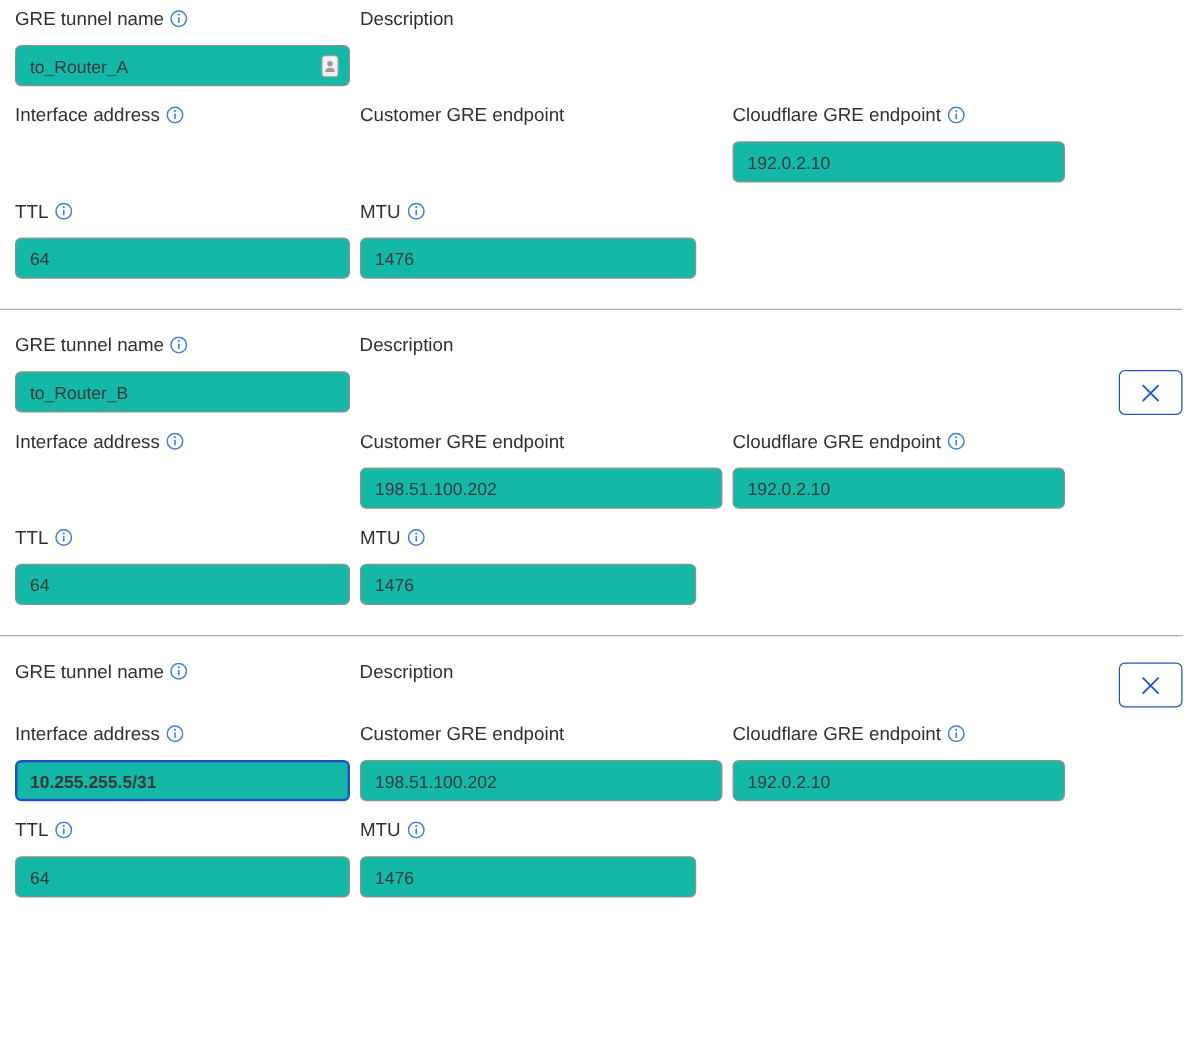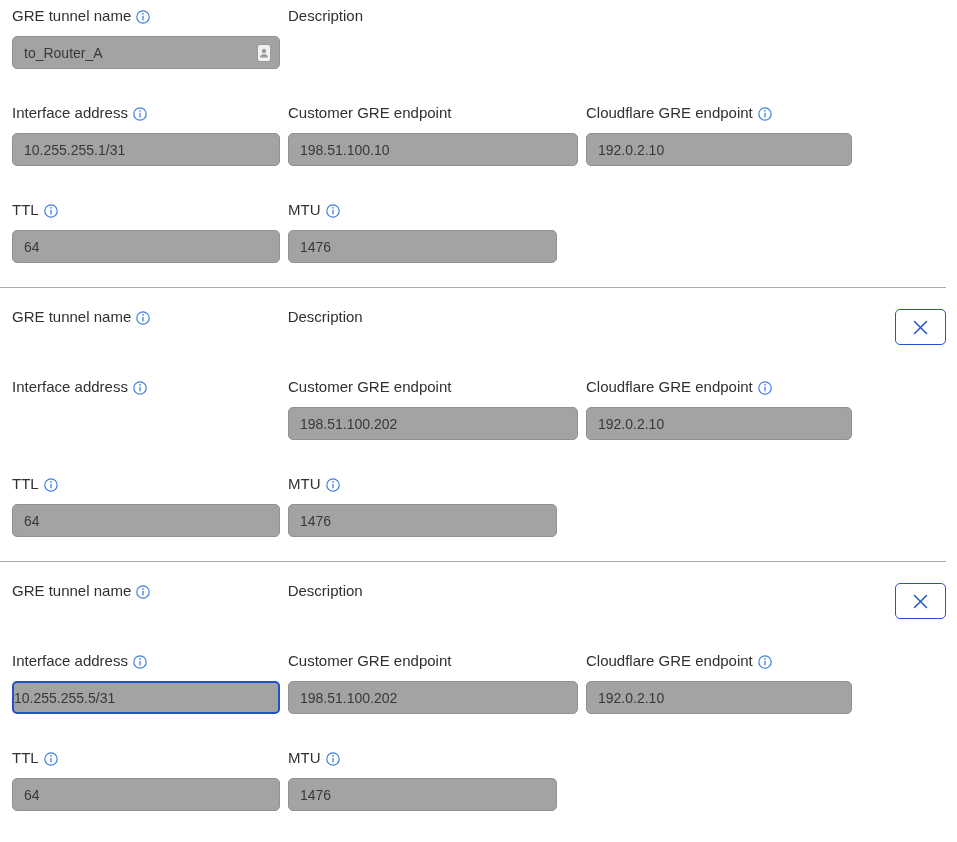--- a/index.html
+++ b/index.html
@@ -14,61 +14,62 @@
   }
   #form-root { width: 934px; }
   .tunnel + .tunnel {
     border-top: 1px solid #adadad;
     margin-left: -12px;
     padding-left: 12px;
     margin-top: 24px;
     padding-top: 21px;
   }
   .row { display: flex; gap: 8px; align-items: flex-start; }
-  .row + .row { margin-top: 36px; }
+  .row + .row { margin-top: 16px; }
   .field { display: flex; flex-direction: column; }
   .f-name  { width: 268px; }
   .f-desc  { width: 600px; }
   .f-iface { width: 268px; }
   .f-cust  { width: 290px; }
   .f-cfend { width: 266px; }
   .f-ttl   { width: 268px; }
   .f-mtu   { width: 269px; }
   .label {
     font-size: 15px;
     line-height: 16px;
     color: #303030;
     margin-bottom: 12px;
     display: flex;
-    align-items: flex-end;
+    align-items: flex-start;
     gap: 5px;
     white-space: nowrap;
   }
   .info {
     display: inline-flex;
     width: 14px; height: 14px;
     align-items: center; justify-content: center;
     flex: none;
   }
   .input-wrap { position: relative; display: flex; }
   input[type="text"] {
     width: 100%;
     height: 33px;
     border: 1px solid #919191;
     border-radius: 5px;
     padding: 0 11px;
     font-family: "Liberation Sans", sans-serif;
     font-size: 14px;
     color: #36393a;
-    background: #a3a3a3;
+    background: #14b8a6;
     outline: none;
   }
   input[type="text"].focused {
     border: 2px solid #2151c4;
-    padding: 0 0;
+    padding: 0 10px;
+    font-weight: bold;
   }
   .autofill {
     position: absolute;
     right: 9px; top: 50%;
     transform: translateY(-50%);
     width: 14px; height: 18px;
     display: inline-flex;
   }
   .remove {
     align-self: flex-end;
@@ -125,27 +126,25 @@
         <div class="label">
           <span>Interface address</span>
           <span class="info">
             <svg width="14" height="14" viewBox="0 0 14 14">
               <circle cx="7" cy="7" r="6.2" fill="none" stroke="#3f7ede" stroke-width="1.2"></circle>
               <rect x="6.35" y="5.8" width="1.3" height="4.6" rx="0.6" fill="#3f7ede"></rect>
               <circle cx="7" cy="3.8" r="0.85" fill="#3f7ede"></circle>
             </svg>
           </span>
         </div>
-        <input type="text" value="10.255.255.1/31" style="">
       </div>
       <div class="field f-cust">
         <div class="label">
           <span>Customer GRE endpoint</span>
         </div>
-        <input type="text" value="198.51.100.10" style="">
       </div>
       <div class="field f-cfend">
         <div class="label">
           <span>Cloudflare GRE endpoint</span>
           <span class="info">
             <svg width="14" height="14" viewBox="0 0 14 14">
               <circle cx="7" cy="7" r="6.2" fill="none" stroke="#3f7ede" stroke-width="1.2"></circle>
               <rect x="6.35" y="5.8" width="1.3" height="4.6" rx="0.6" fill="#3f7ede"></rect>
               <circle cx="7" cy="3.8" r="0.85" fill="#3f7ede"></circle>
             </svg>
@@ -190,20 +189,24 @@
       <div class="field f-name">
         <div class="label">
           <span>GRE tunnel name</span>
           <span class="info">
             <svg width="14" height="14" viewBox="0 0 14 14">
               <circle cx="7" cy="7" r="6.2" fill="none" stroke="#3f7ede" stroke-width="1.2"></circle>
               <rect x="6.35" y="5.8" width="1.3" height="4.6" rx="0.6" fill="#3f7ede"></rect>
               <circle cx="7" cy="3.8" r="0.85" fill="#3f7ede"></circle>
             </svg>
           </span>
+        </div>
+        <div class="input-wrap">
+          <input type="text" value="to_Router_B" style="">
+
         </div>
       </div>
       <div class="field f-desc">
         <div class="label">
           <span>Description</span>
         </div>
       </div>
       <button class="remove">
         <span style="display:inline-flex;">
           <svg width="17" height="17" viewBox="0 0 17 17">

